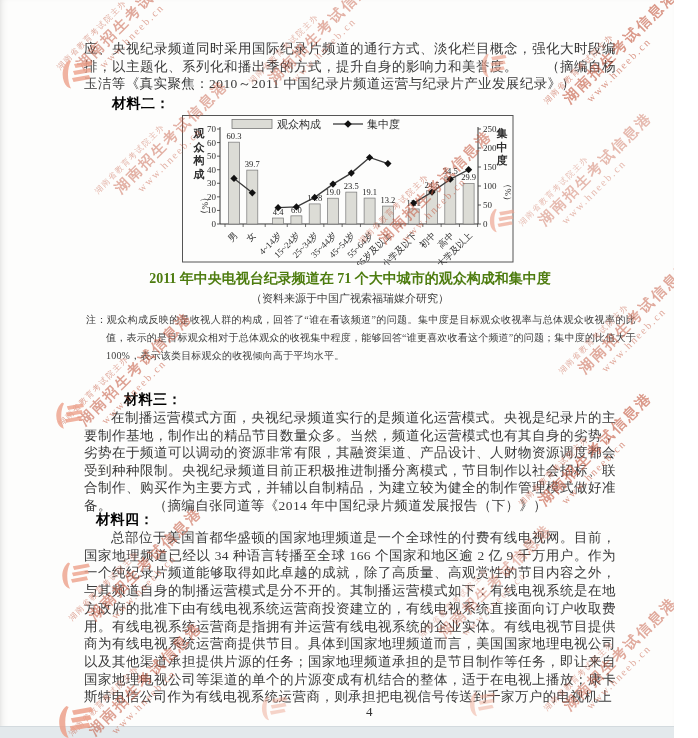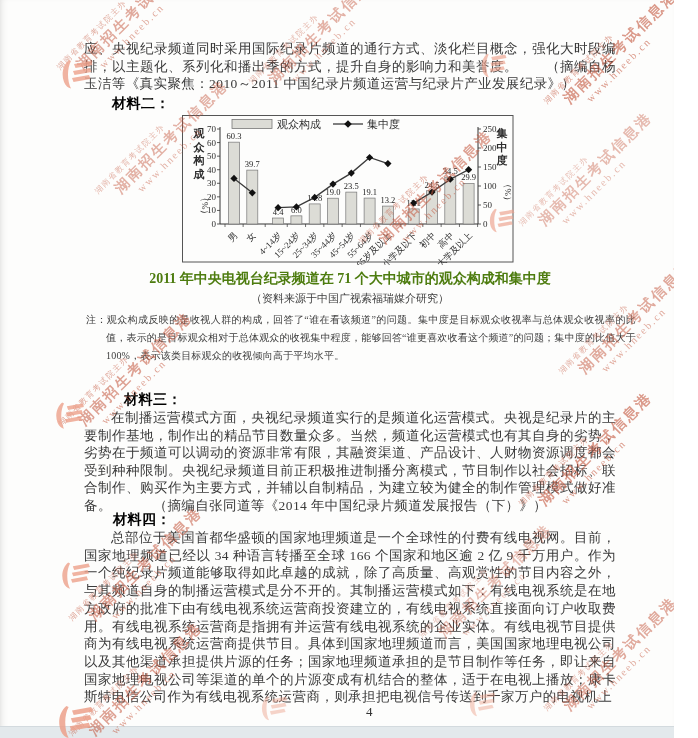--- a/index.html
+++ b/index.html
@@ -159,21 +159,21 @@
   <div class="cap title" style="top:270px;">2011 年中央电视台纪录频道在 71 个大中城市的观众构成和集中度</div>
 
   <div class="cap src" style="top:291px;">（资料来源于中国广视索福瑞媒介研究）</div>
 
   <div class="note" style="left:86px;top:311px;width:530px;"><span>注：</span><span>观众构成反映的是收视人群的构成，回答了“谁在看该频道”的问题。集中度是目标观众收视率与总体观众收视率的比值，表示的是目标观众相对于总体观众的收视集中程度，能够回答“谁更喜欢收看这个频道”的问题；集中度的比值大于 100%，表示该类目标观众的收视倾向高于平均水平。</span></div>
 
   <div class="h" style="left:124px;top:391px;">材料三：</div>
 
   <div class="para indent" style="left:84px;top:409px;width:532px;line-height:17.5px;">在制播运营模式方面，央视纪录频道实行的是频道化运营模式。央视是纪录片的主要制作基地，制作出的精品节目数量众多。当然，频道化运营模式也有其自身的劣势，劣势在于频道可以调动的资源非常有限，其融资渠道、产品设计、人财物资源调度都会受到种种限制。央视纪录频道目前正积极推进制播分离模式，节目制作以社会招标、联合制作、购买作为主要方式，并辅以自制精品，为建立较为健全的制作管理模式做好准备。　　　（摘编自张同道等《2014 年中国纪录片频道发展报告（下）》）</div>
 
-  <div class="h" style="left:113px;top:511px;font-family:Liberation Serif, serif;">材料四：</div>
+  <div class="h" style="left:96px;top:511px;font-family:Liberation Serif, serif;">材料四：</div>
 
   <div class="para indent" style="left:84px;top:529px;width:532px;line-height:17.7px;">总部位于美国首都华盛顿的国家地理频道是一个全球性的付费有线电视网。目前，国家地理频道已经以 34 种语言转播至全球 166 个国家和地区逾 2 亿 9 千万用户。作为一个纯纪录片频道能够取得如此卓越的成就，除了高质量、高观赏性的节目内容之外，与其频道自身的制播运营模式是分不开的。其制播运营模式如下：有线电视系统是在地方政府的批准下由有线电视系统运营商投资建立的，有线电视系统直接面向订户收取费用。有线电视系统运营商是指拥有并运营有线电视系统的企业实体。有线电视节目提供商为有线电视系统运营商提供节目。具体到国家地理频道而言，美国国家地理电视公司以及其他渠道承担提供片源的任务；国家地理频道承担的是节目制作等任务，即让来自国家地理电视公司等渠道的单个的片源变成有机结合的整体，适于在电视上播放；康卡斯特电信公司作为有线电视系统运营商，则承担把电视信号传送到千家万户的电视机上</div>
 
   <div class="pagenum" style="left:366px;top:704px;">4</div>
 
   <div id="strip"></div>
 <div class="wm" style="left: 58px; top: -6px; opacity: 0.5; color: rgb(196, 87, 62);">
       <div class="wm-org">湖南省教育考试院主办</div>
       <div class="wm-site">湖南招生考试信息港</div>
       <div class="wm-url">www.hneeb.cn</div>

